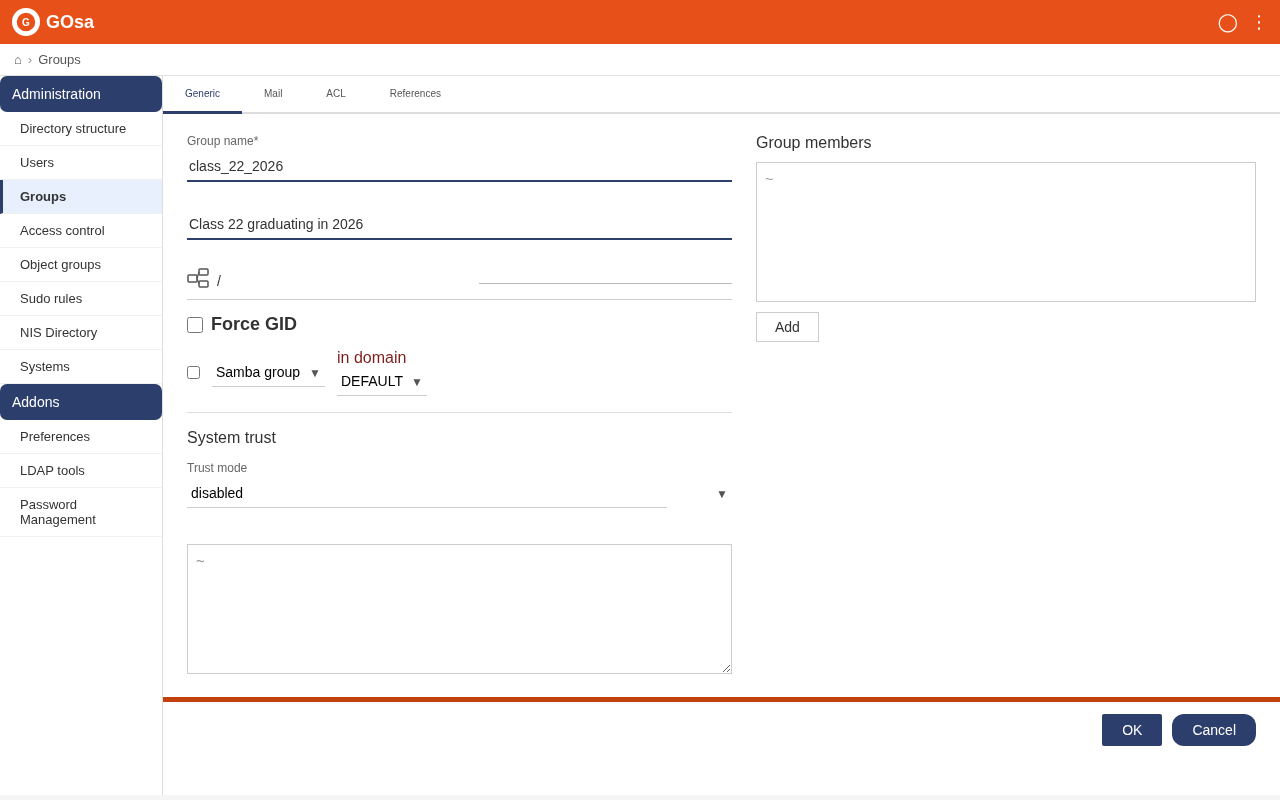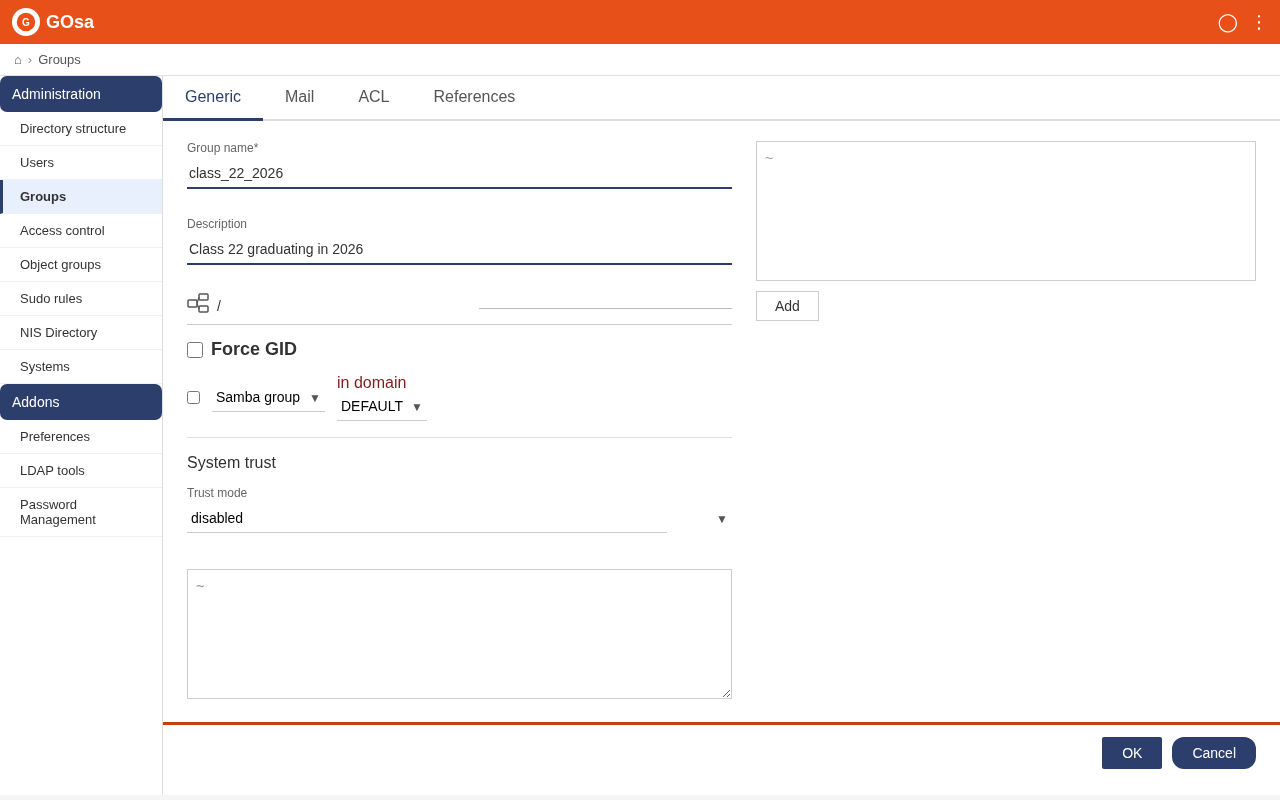--- a/index.html
+++ b/index.html
@@ -103,21 +103,21 @@
 
     
     .tabs {
       display: flex;
       border-bottom: 2px solid #ddd;
       background: #fff;
     }
     .tab {
       padding: 12px 22px;
       cursor: pointer;
-      font-size: 16px;
+      font-size: 10px;
       color: #555;
       border-bottom: 3px solid transparent;
       margin-bottom: -2px;
     }
     .tab.active {
       color: #2c3e6b;
       border-bottom: 3px solid #2c3e6b;
       font-weight: 500;
     }
 
@@ -261,21 +261,21 @@
       cursor: pointer;
       color: #333;
     }
 
     
     .footer-bar {
       display: flex;
       justify-content: flex-end;
       gap: 10px;
       padding: 12px 24px;
-      border-top: 3px solid #c2410c;
+      border-top: 5px solid #c2410c;
       background: #fff;
     }
     .btn-ok {
       background: #2c3e6b;
       color: white;
       border: none;
       padding: 8px 20px;
       font-size: 14px;
       cursor: pointer;
       border-radius: 2px;
@@ -345,21 +345,20 @@
     <div class="form-area">
 
       <div class="form-left">
 
         <div class="form-group">
           <label class="form-label">Group name*</label>
           <input type="text" class="form-input" value="class_22_2026" style="">
         </div>
 
         <div class="form-group">
-          <label class="form-label">Description</label>
           <input type="text" class="form-input" value="Class 22 graduating in 2026" style="">
         </div>
 
         <div class="base-dn-row">
           <span class="base-dn-icon">
             <svg width="22" height="20" viewBox="0 0 22 20" fill="none">
               <rect x="1" y="7" width="9" height="7" rx="1" fill="none" stroke="#555" stroke-width="1.5"></rect>
               <rect x="12" y="1" width="9" height="6" rx="1" fill="none" stroke="#555" stroke-width="1.5"></rect>
               <rect x="12" y="13" width="9" height="6" rx="1" fill="none" stroke="#555" stroke-width="1.5"></rect>
               <line x1="10" y1="10.5" x2="12" y2="4" stroke="#555" stroke-width="1.2"></line>
@@ -407,20 +406,21 @@
               </select>
               <span class="select-arrow">▼</span>
             </div>
           </div>
 
           <textarea class="trust-textarea" style="">~</textarea>
         </div>
       </div>
 
       <div class="form-right">
+        <div class="group-members-title">Group members</div>
         <div class="group-members-box">
           <span>~</span>
         </div>
         <button class="add-btn">Add</button>
       </div>
     </div>
 
     <div class="footer-bar">
       <button class="btn-ok">OK</button>
       <button class="btn-cancel">Cancel</button>

